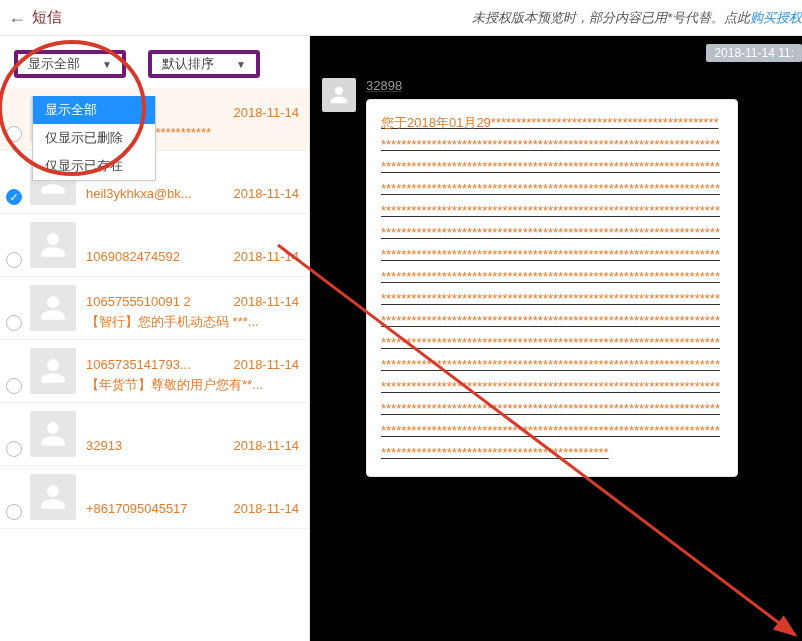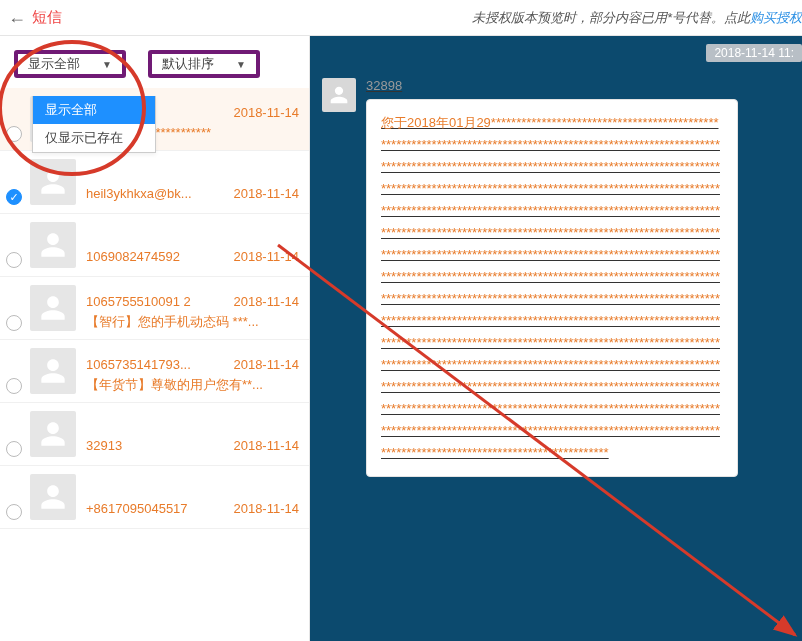--- a/index.html
+++ b/index.html
@@ -24,21 +24,21 @@
   }
   .back-arrow {
     font-size: 18px;
     color: #666;
     cursor: pointer;
     margin-right: 6px;
     user-select: none;
   }
   .page-title {
     font-size: 15px;
-    color: #ef4444;
+    color: #7f1d1d;
   }
   .auth-notice {
     position: absolute;
     right: 0;
     top: 0;
     height: 36px;
     line-height: 36px;
     font-size: 13px;
     color: #555;
     white-space: nowrap;
@@ -51,21 +51,21 @@
     display: flex;
     height: calc(641px - 36px);
   }
   .left {
     width: 310px;
     border-right: 1px solid #e5e5e5;
     position: relative;
   }
   .right {
     flex: 1;
-    background: #0c4a6e;
+    background: #000000;
     position: relative;
     padding: 0 10px 0 12px;
   }
   
   .filter-row {
     padding: 14px 14px 10px 14px;
     display: flex;
     gap: 22px;
   }
   .select-box {
@@ -263,20 +263,21 @@
 <div class="main">
 
   <div class="left">
     <div class="filter-row">
       <div class="select-box">
         <span>显示全部</span>
         <span class="caret">▼</span>
 
         <div class="dropdown">
           <div class="opt selected">显示全部</div>
+          <div class="opt">仅显示已删除</div>
           <div class="opt">仅显示已存在</div>
         </div>
       </div>
       <div class="select-box">
         <span>默认排序</span>
         <span class="caret">▼</span>
       </div>
     </div>
 
     <div class="msg-list">

